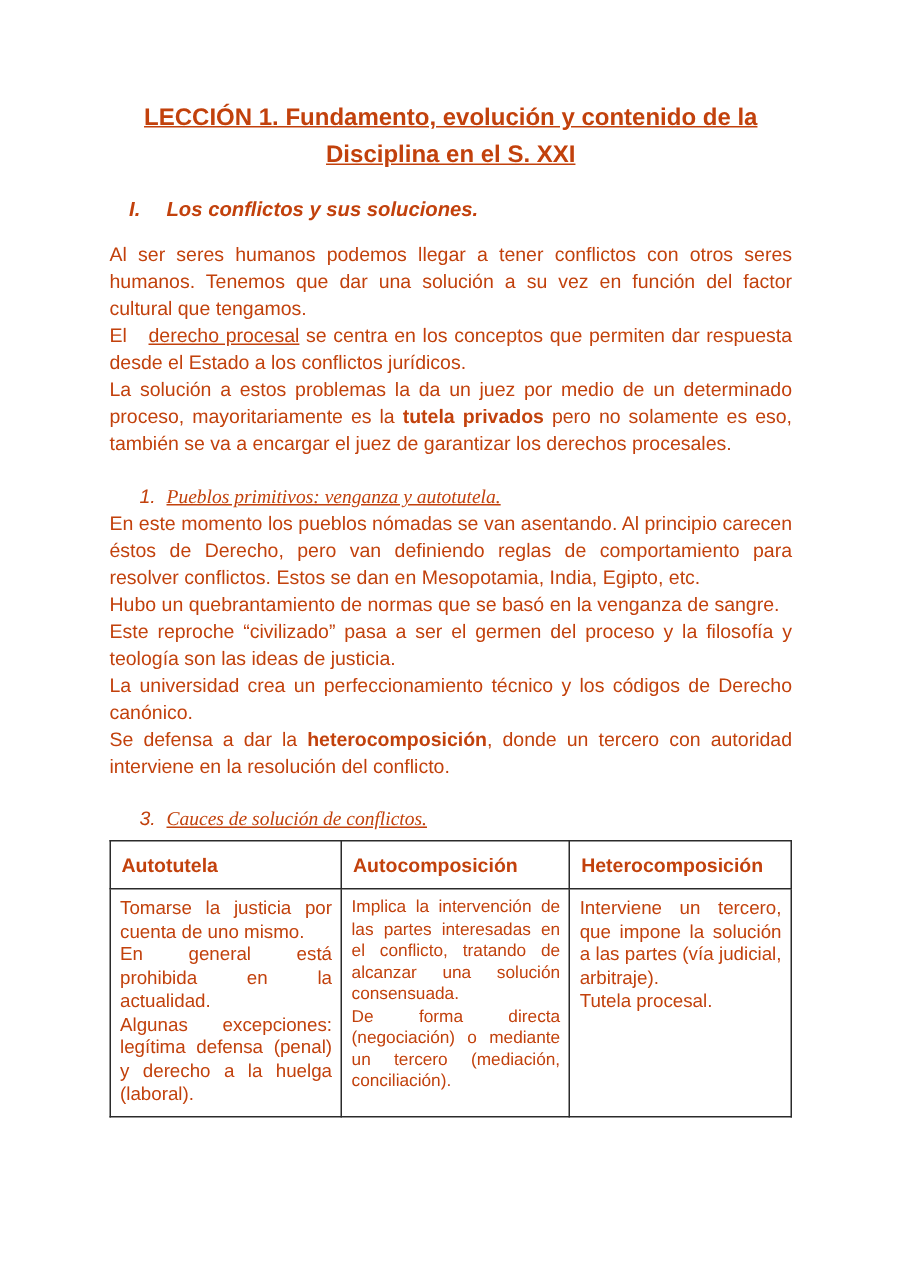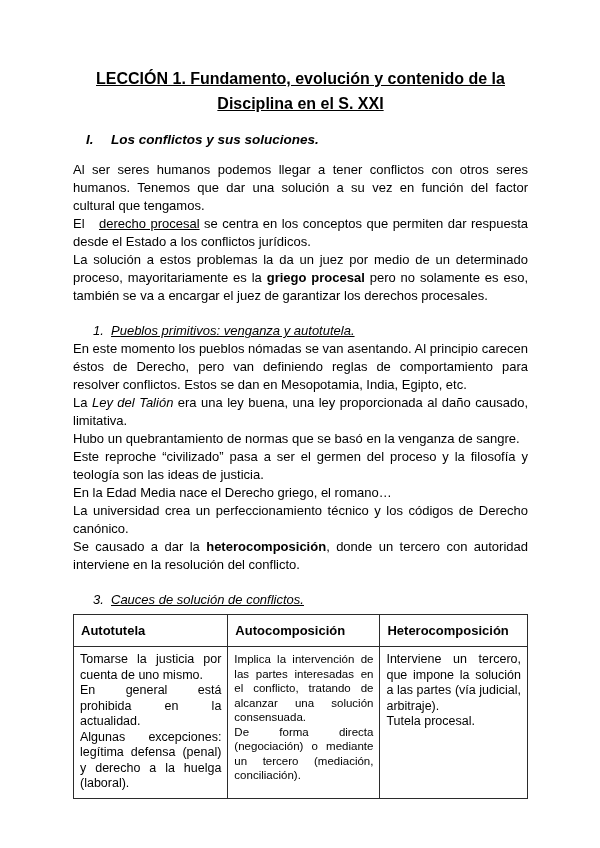--- a/index.html
+++ b/index.html
@@ -3,21 +3,21 @@
 <meta charset="utf-8">
 <style>
   html, body { margin: 0; padding: 0; background: #ffffff; }
   .page {
     position: relative;
     width: 600px;
     height: 848px;
     box-sizing: border-box;
     padding: 66px 72px 0 73px;
     background: #ffffff;
-    color: #000000;
+    color: #c2410c;
     font-family: "Liberation Sans", sans-serif;
     overflow: hidden;
   }
   .doc-title {
     font-size: 16px;
     font-weight: 700;
     line-height: 25px;
     text-align: center;
     text-decoration: underline;
     margin: 0 6px 15px;
@@ -38,21 +38,21 @@
     text-align: justify;
   }
   .sec-heading {
     font-style: italic;
     font-size: 13px;
     line-height: 18px;
     margin: 17px 0 0;
     padding-left: 20px;
   }
   .sec-heading .num { display: inline-block; width: 18px; }
-  .sec-heading .txt { text-decoration: underline; }
+  .sec-heading .txt { text-decoration: underline; font-family: Liberation Serif, serif; }
   .u { text-decoration: underline; margin-left: 10px; }
   .b { font-weight: 700; }
   .i { font-style: italic; }
   .bi { font-weight: 700; font-style: italic; }
   table.cauces {
     width: 100%;
     border-collapse: collapse;
     table-layout: fixed;
     margin-top: 5px;
   }
@@ -81,33 +81,31 @@
 <div class="page">
 
   <div class="doc-title">LECCIÓN 1. Fundamento, evolución y contenido de la Disciplina en el S. XXI</div>
 
   <div class="main-heading">
     <span class="num">I.</span><span>Los conflictos y sus soluciones.</span>
   </div>
 
   <p class="body"><span>Al ser seres humanos podemos llegar a tener conflictos con otros seres humanos. Tenemos que dar una solución a su vez en función del factor cultural que tengamos.</span></p>
   <p class="body"><span>El </span><span class="u">derecho procesal</span><span> se centra en los conceptos que permiten dar respuesta desde el Estado a los conflictos jurídicos.</span></p>
-  <p class="body"><span>La solución a estos problemas la da un juez por medio de un determinado proceso, mayoritariamente es la </span><span class="b">griego procesal</span><span> pero no solamente es eso, también se va a encargar el juez de garantizar los derechos procesales.</span></p>
+  <p class="body"><span>La solución a estos problemas la da un juez por medio de un determinado proceso, mayoritariamente es la </span><span class="b">tutela privados</span><span> pero no solamente es eso, también se va a encargar el juez de garantizar los derechos procesales.</span></p>
 
   <div class="sec-heading">
     <span class="num">1.</span><span class="txt">Pueblos primitivos: venganza y autotutela.</span>
   </div>
   <p class="body"><span>En este momento los pueblos nómadas se van asentando. Al principio carecen éstos de Derecho, pero van definiendo reglas de comportamiento para resolver conflictos. Estos se dan en Mesopotamia, India, Egipto, etc.</span></p>
-  <p class="body"><span>La </span><span class="i">Ley del Talión</span><span> era una ley buena, una ley proporcionada al daño causado, limitativa.</span></p>
   <p class="body"><span>Hubo un quebrantamiento de normas que se basó en la venganza de sangre.</span></p>
 
   <p class="body"><span>Este reproche “civilizado” pasa a ser el germen del proceso y la filosofía y teología son las ideas de justicia.</span></p>
-  <p class="body"><span>En la Edad Media nace el Derecho griego, el romano…</span></p>
   <p class="body"><span>La universidad crea un perfeccionamiento técnico y los códigos de Derecho canónico.</span></p>
-  <p class="body"><span>Se causado a dar la </span><span class="b">heterocomposición</span><span>, donde un tercero con autoridad interviene en la resolución del conflicto.</span></p>
+  <p class="body"><span>Se defensa a dar la </span><span class="b">heterocomposición</span><span>, donde un tercero con autoridad interviene en la resolución del conflicto.</span></p>
 
   <div class="sec-heading">
     <span class="num">3.</span><span class="txt">Cauces de solución de conflictos.</span>
   </div>
 
   <table class="cauces">
     <colgroup>
       <col class="col-a">
         <col class="col-b">
         <col class="col-c">

